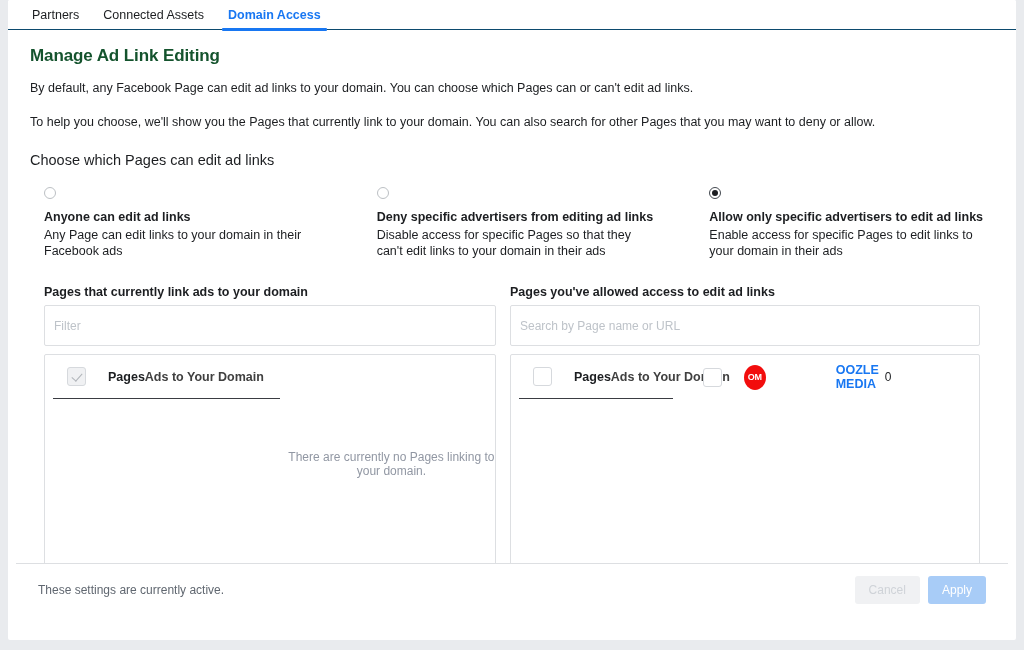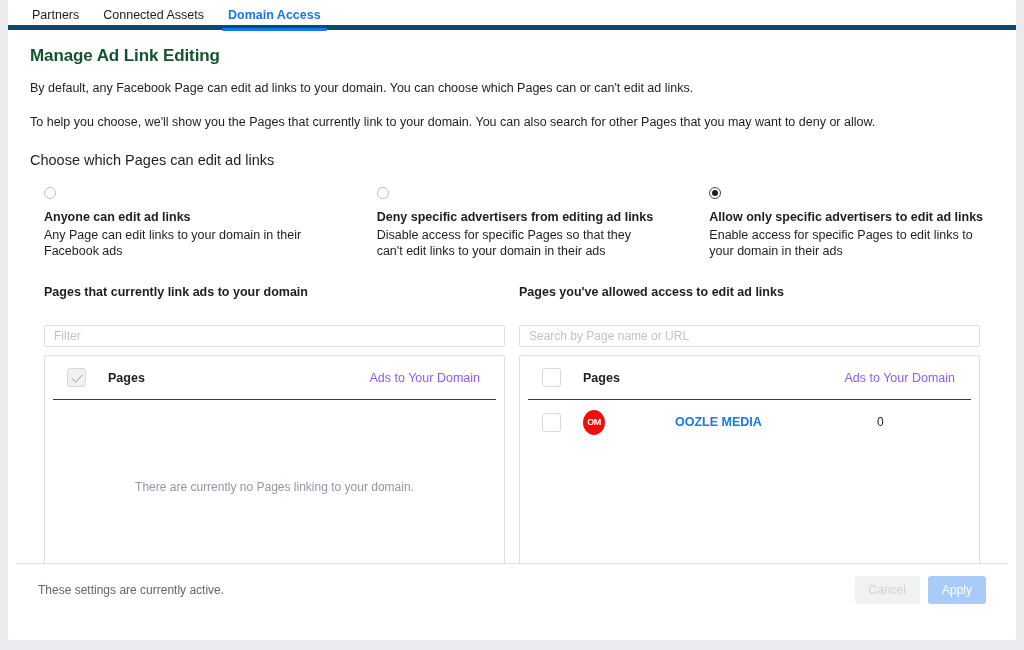--- a/index.html
+++ b/index.html
@@ -24,21 +24,21 @@
     background: #ffffff;
     border-radius: 2px;
     overflow: hidden;
   }
 
   
   .tabbar {
     position: relative;
     height: 30px;
     background: #ffffff;
-    border-bottom: 5px solid #0c4a6e;
+    border-bottom: 1px solid #0c4a6e;
     padding-left: 12px;
   }
   .tabs { display: flex; align-items: flex-end; height: 30px; gap: 0px; }
   .tab {
     position: relative;
     font-size: 12.5px;
     color: #1c1e21;
     padding: 0 12px 8px 12px;
     line-height: 14px;
     cursor: pointer;
@@ -134,44 +134,43 @@
     display: flex;
     gap: 14px;
     margin-top: 26px;
     padding: 0 14px;
   }
   .panel { width: 470px; }
   .panel-title {
     font-size: 12.5px;
     font-weight: bold;
     color: #1c1e21;
-    margin-bottom: 26px;
+    margin-bottom: 6px;
   }
   .search-input {
     width: 100%;
-    height: 22px;
+    height: 41px;
     border: 1px solid #dddfe2;
     border-radius: 2px;
     background: #fff;
     font-size: 12px;
     color: #1c1e21;
     padding: 0 9px;
     font-family: "Liberation Sans", sans-serif;
     outline: none;
   }
   .search-input::placeholder { color: #bec3c9; }
 
   .listbox {
     margin-top: 8px;
     border: 1px solid #dddfe2;
     border-radius: 2px;
     height: 219px;
     background: #fff;
     display: flex;
-    flex-direction: column;
   }
   .list-head {
     display: flex;
     align-items: center;
     height: 44px;
     padding: 0 16px 0 14px;
     border-bottom: 1px solid #3a3c42;
     margin: 0 8px;
   }
   .cb {
@@ -196,22 +195,22 @@
   .col-pages {
     flex: 1 1 auto;
     font-size: 12.5px;
     font-weight: bold;
     color: #1c1e21;
     padding-left: 22px;
   }
   .col-ads {
     flex: 0 0 auto;
     font-size: 12.5px;
-    font-weight: normal;
-    color: #8b5cf6;
+    font-weight: bold;
+    color: #404040;
     text-align: right;
   }
   .list-body { flex: 1 1 auto; position: relative; }
   .empty-msg {
     position: absolute;
     left: 0; right: 0; top: 50%;
     transform: translateY(-50%);
     text-align: center;
     font-size: 12px;
     color: #9197a3;

